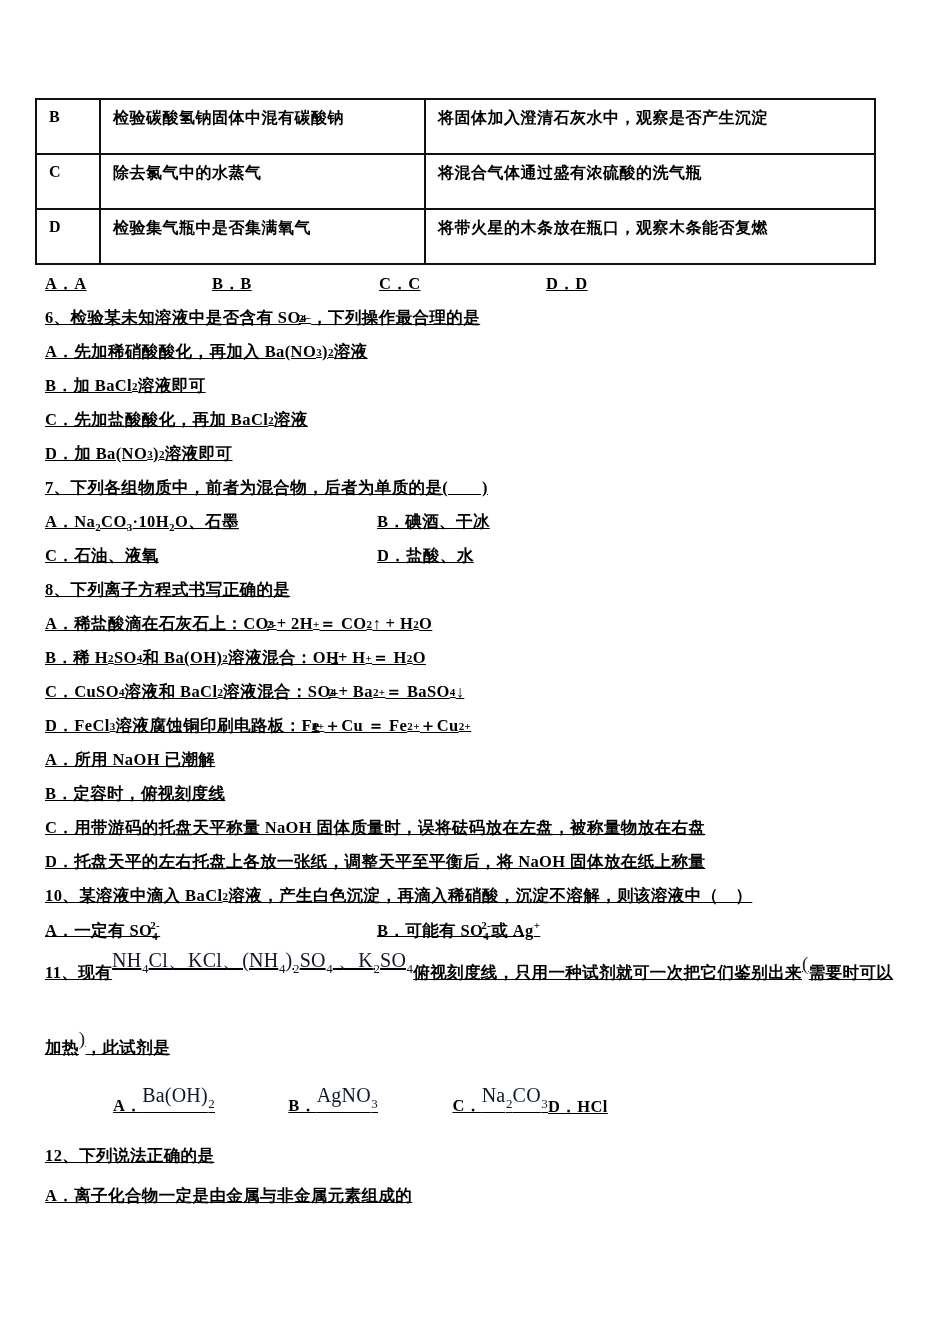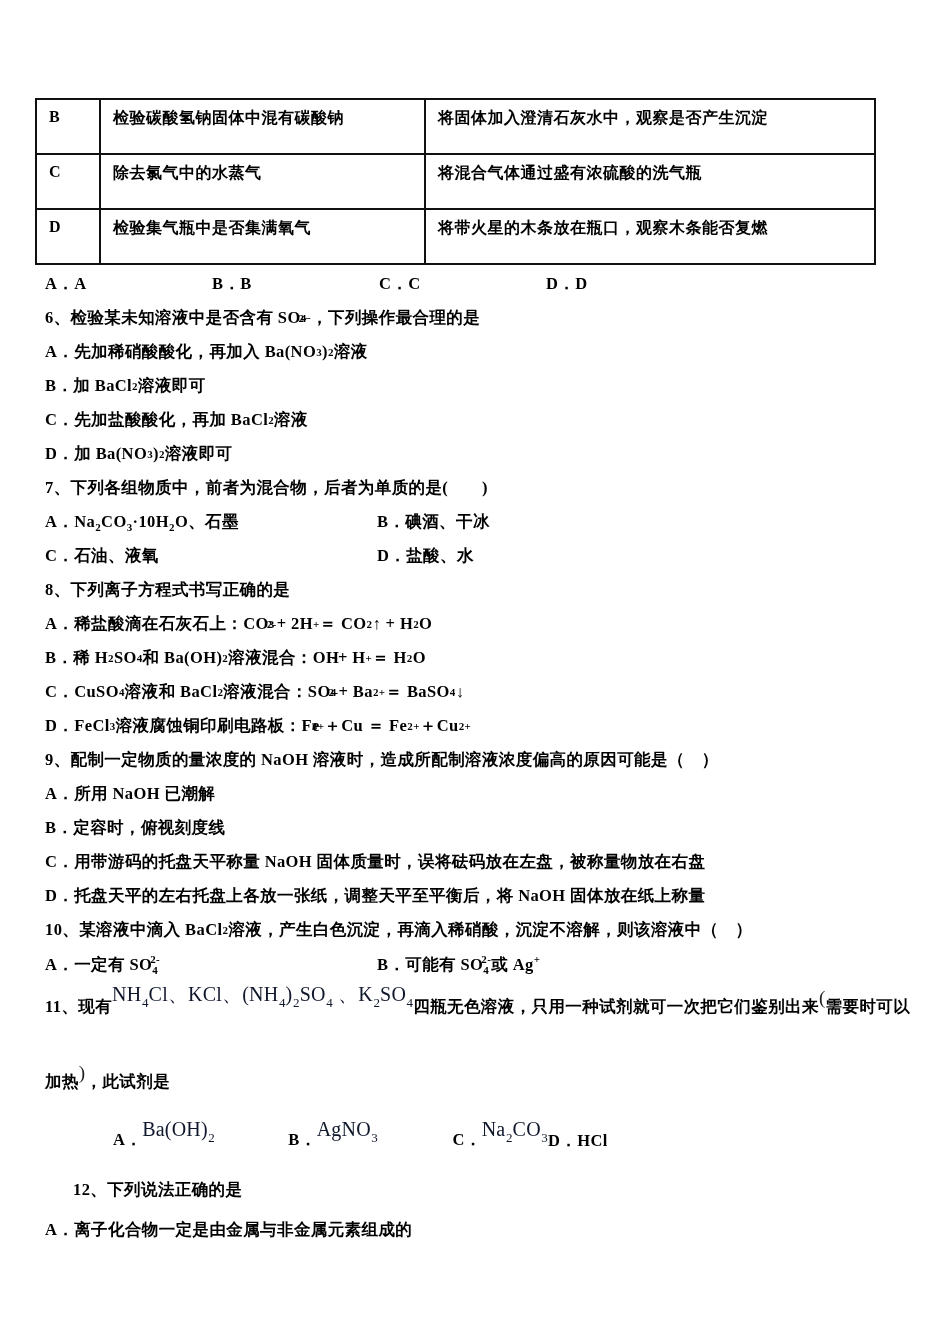--- a/index.html
+++ b/index.html
@@ -30,20 +30,21 @@
   .qtable .c1 { width:44px; }
   .qtable .c2 { width:305px; }
   .qtable .c3 { width:430px; }
   
   .content {
     padding-left:45px;
     padding-right:38px;
     font-weight:bold;
     font-size:16.5px;
     letter-spacing:0.4px;
+    text-decoration:underline;
   }
   .line {
     height:34px;
     display:flex;
     align-items:center;
     white-space:nowrap;
   }
   .line.first { margin-top:2px; }
   .cols > span { display:inline-block; }
   .w167 { width:167px; }
@@ -66,21 +67,21 @@
   .rparen {
     font-weight:normal;
     font-size:19px;
     position:relative; top:-9px;
     color:#222222;
   }
   .q11-stem { height:52px; display:flex; align-items:center; white-space:nowrap; }
   .q11-line2 { margin-top:32px; }
   .q11-opts { margin-top:20px; height:44px;text-align:right; }
   .q11-opts .fxo { position:relative; top:-9px; }
-  .q12-stem { margin-top:10px;margin-left:28px; }
+  .q12-stem { margin-top:10px; }
   .q12-a { margin-top:6px; }
 </style>
 </head>
 <body>
 
 <div class="page">
 
   <table class="qtable">
     <tbody>
         <tr>
@@ -125,36 +126,35 @@
       <span class="w332">C．石油、液氧</span>
       <span>D．盐酸、水</span>
     </div>
 
     <div class="line">8、下列离子方程式书写正确的是</div>
     <div class="line">A．稀盐酸滴在石灰石上：CO<sub>3</sub><sup>2-</sup> + 2H<sup>+</sup> ＝ CO<sub>2</sub>↑ + H<sub>2</sub>O</div>
     <div class="line">B．稀 H<sub>2</sub>SO<sub>4</sub>和 Ba(OH)<sub>2</sub>溶液混合：OH<sup>−</sup> + H<sup>+</sup> ＝ H<sub>2</sub>O</div>
     <div class="line">C．CuSO<sub>4</sub>溶液和 BaCl<sub>2</sub>溶液混合：SO<sub>4</sub><sup>2-</sup> + Ba<sup>2+</sup> ＝ BaSO<sub>4</sub>↓</div>
     <div class="line">D．FeCl<sub>3</sub>溶液腐蚀铜印刷电路板：Fe<sup>3+</sup>＋Cu ＝ Fe<sup>2+</sup>＋Cu<sup>2+</sup></div>
 
-    <div class="line">9、配制一定物质的量浓度的 NaOH 溶液时，造成所配制溶液浓度偏高的原因可能是（　）</div>
     <div class="line">A．所用 NaOH 已潮解</div>
     <div class="line">B．定容时，俯视刻度线</div>
     <div class="line">C．用带游码的托盘天平称量 NaOH 固体质量时，误将砝码放在左盘，被称量物放在右盘</div>
     <div class="line">D．托盘天平的左右托盘上各放一张纸，调整天平至平衡后，将 NaOH 固体放在纸上称量</div>
 
     <div class="line">10、某溶液中滴入 BaCl<sub>2</sub>溶液，产生白色沉淀，再滴入稀硝酸，沉淀不溶解，则该溶液中（　）</div>
     <div class="line cols">
       <span class="w332">A．一定有 SO<sub>4</sub><sup>2-</sup></span>
       <span>B．可能有 SO<sub>4</sub><sup>2-</sup>或 Ag<sup>+</sup></span>
     </div>
 
     <div class="q11-stem">
       <span>11、现有</span>
       <span class="fx raised">NH<sub>4</sub>Cl、KCl、(NH<sub>4</sub>)<sub>2</sub>SO<sub>4</sub>&nbsp;、K<sub>2</sub>SO<sub>4</sub></span>
-      <span>四瓶无色溶液，只用一种试剂就可一次把它们鉴别出来</span>
+      <span>俯视刻度线，只用一种试剂就可一次把它们鉴别出来</span>
       <span class="rparen">(</span>
       <span>需要时可以</span>
     </div>
     <div class="line q11-line2">
       <span>加热</span>
       <span class="rparen">)</span>
       <span>，此试剂是</span>
     </div>
     <div class="line q11-opts cols">
       <span class="w170"><span>A．</span><span class="fx fxo">Ba(OH)<sub>2</sub></span></span>

